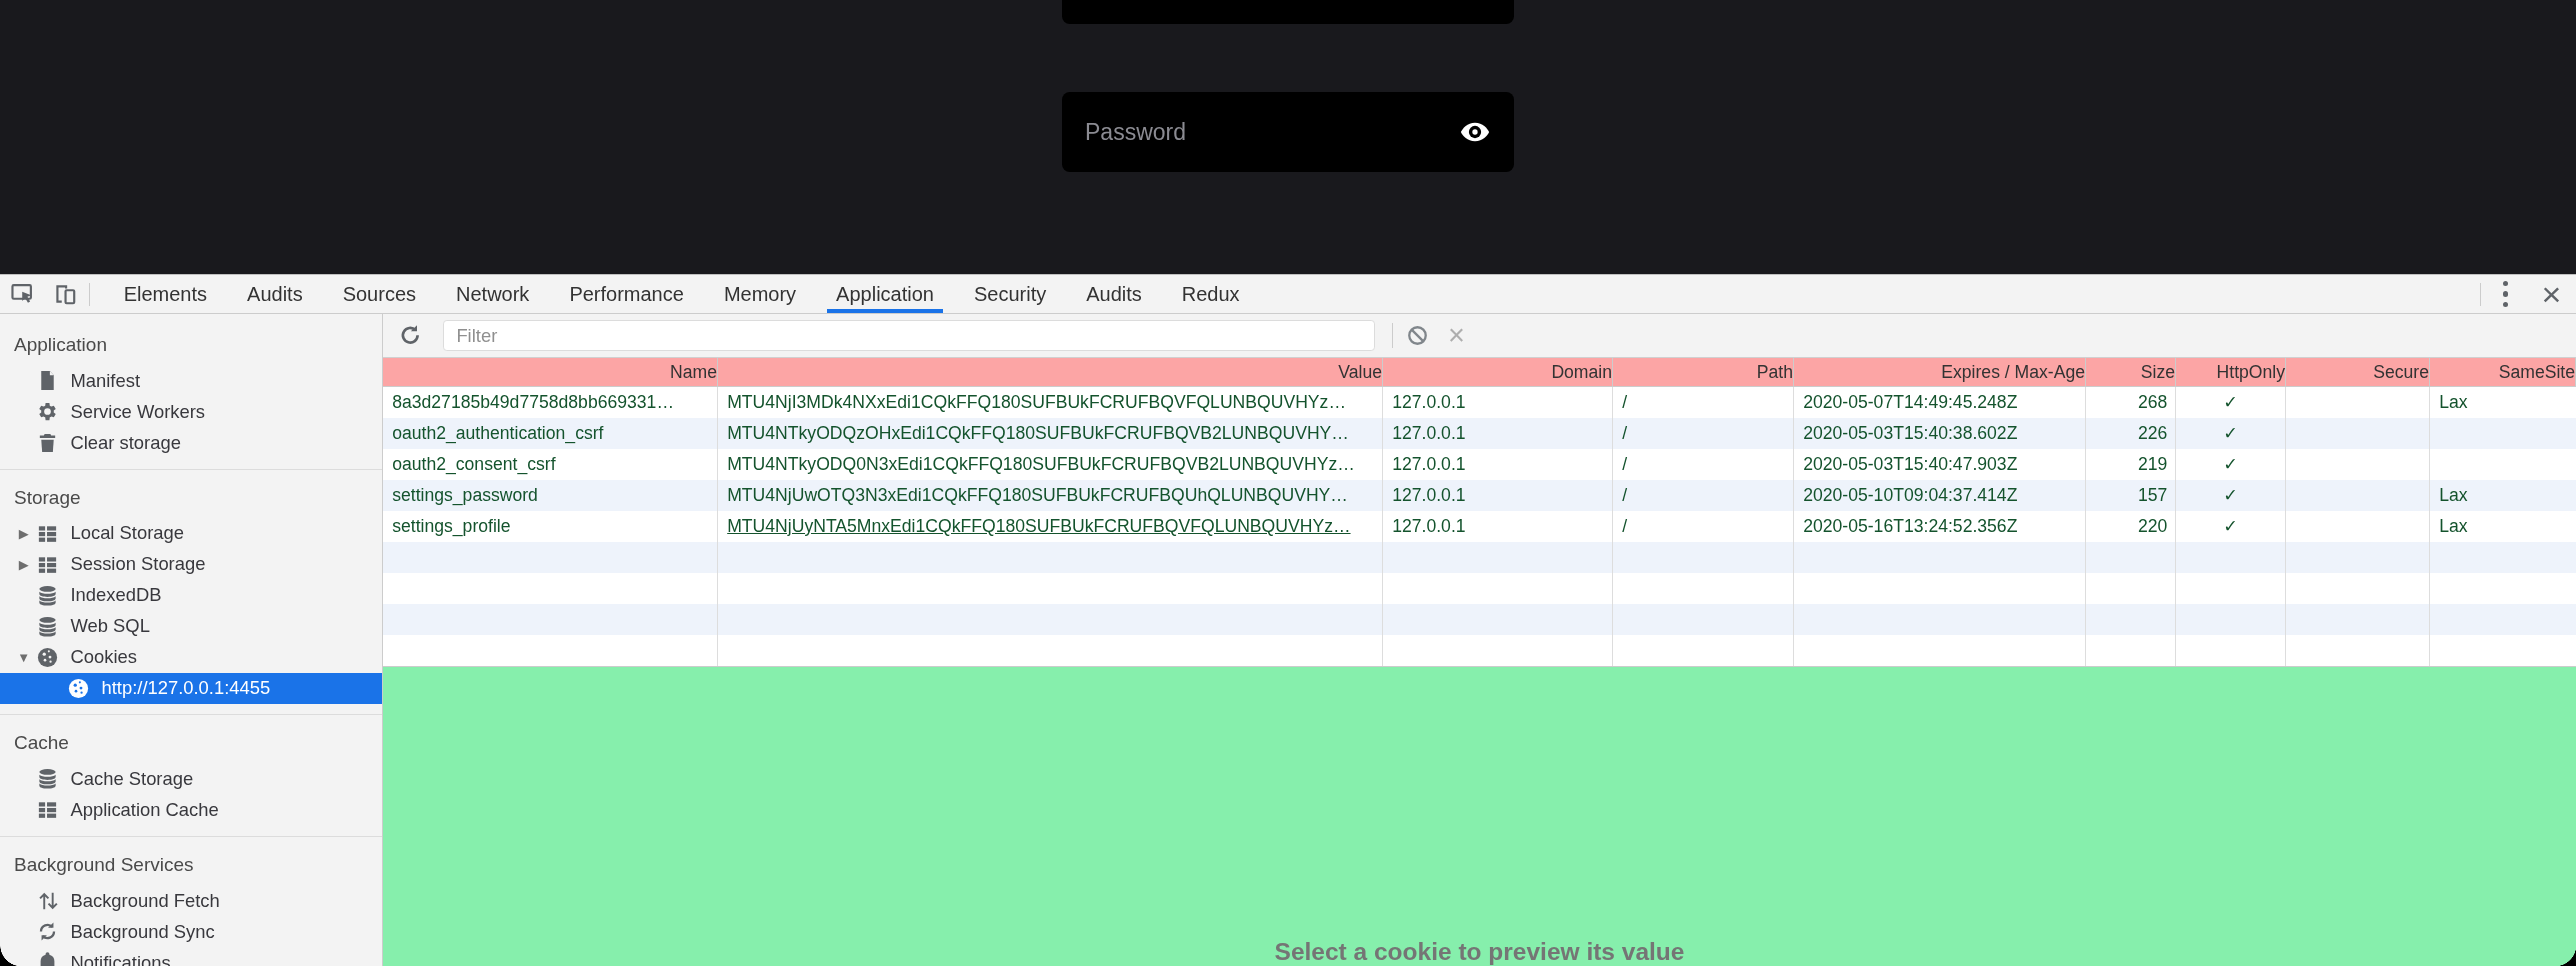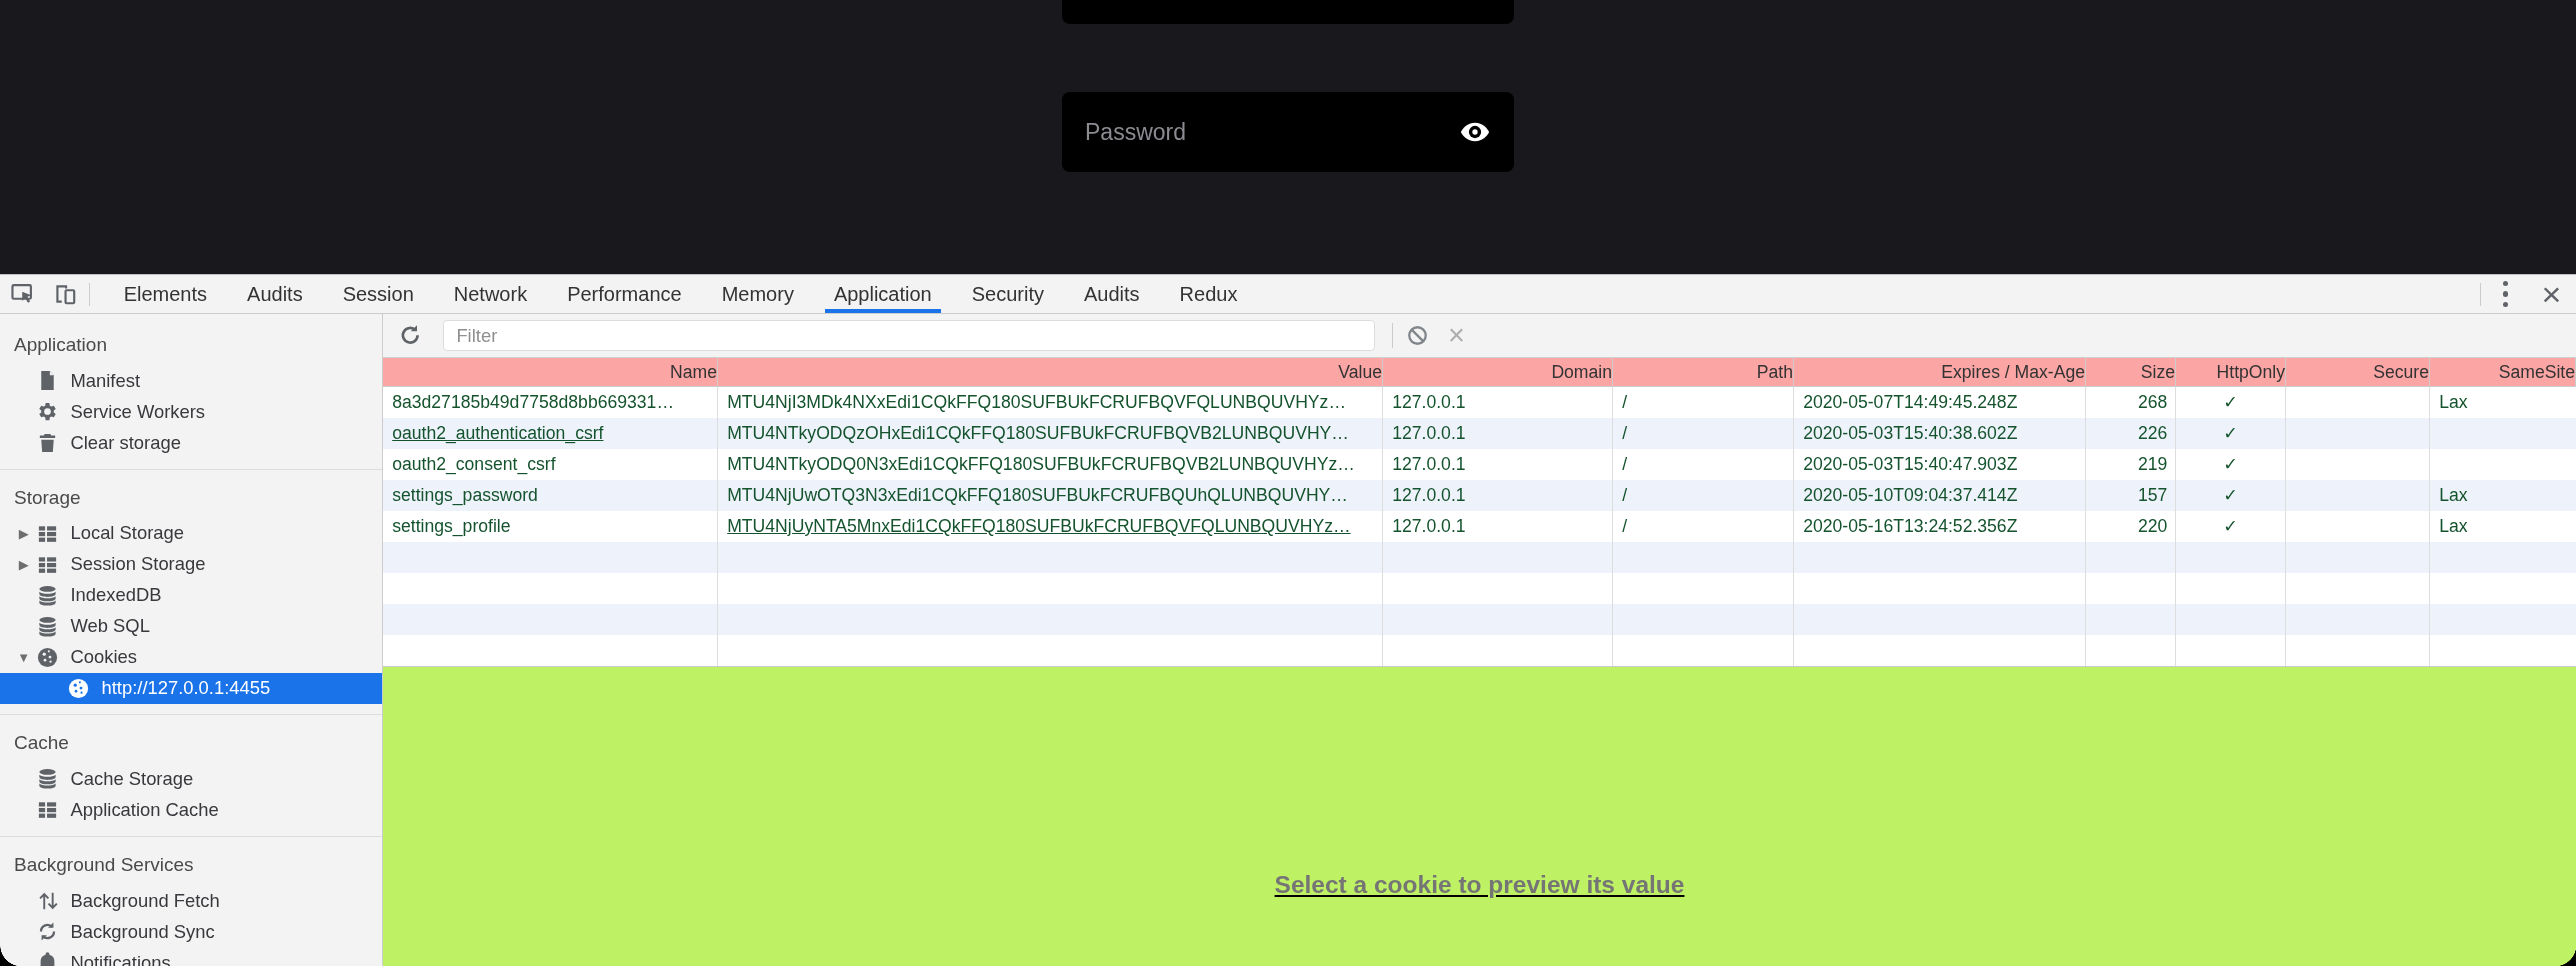--- a/index.html
+++ b/index.html
@@ -75,21 +75,21 @@
              color:#333;text-align:right;}
   .g-row.alt{background:#eef3fb;}
   .g-cell{box-sizing:border-box;padding:0 0 0 9.2px;line-height:31px;white-space:nowrap;
              overflow:hidden;border-right:0.8px solid #ddd;}
   .g-row.head .g-cell{line-height:28px;border-right:0.8px solid #ccc;}
   .g-cell.num{text-align:right;padding-right:7.7px;}
   .g-cell.ctr{text-align:center;padding:0;}
   .g-cell.last{border-right:none;flex:1;}
   .grid-bottom{border-bottom:0.8px solid #ccc;}
 
-  .preview{flex:1;background:#bef264;display:flex;justify-content:center;align-items:center;text-decoration:underline;}
+  .preview{flex:1;background:#86efac;display:flex;justify-content:center;align-items:flex-end;}
   .preview .msg{margin-top:136px;font-size:24.5px;font-weight:bold;color:#757575;}
 
   .win-corner{position:absolute;bottom:0;width:21.5px;height:21.5px;z-index:9;}
   .win-corner.l{left:0;background:radial-gradient(circle 21.5px at 21.5px 0,transparent 21px,#000 21.5px);}
   .win-corner.r{right:0;background:radial-gradient(circle 21.5px at 0 0,transparent 21px,#000 21.5px);}
 </style>
 </head>
 <body>
 
 <div class="page-top">
@@ -118,21 +118,21 @@
     <span class="tb-icon">
       <svg width="26" height="26" viewBox="0 0 24 24" fill="currentColor">
         <path d="M4 4h10v3h-2V6H6v12h3v2H4z"></path>
         <rect x="12.5" y="8.5" width="8" height="12" rx="1" fill="none" stroke="currentColor" stroke-width="2"></rect>
       </svg>
     </span>
     <span class="tb-sep"></span>
     <div class="tabs" id="tabs">
         <div class="tab">Elements</div>
         <div class="tab">Audits</div>
-        <div class="tab">Session</div>
+        <div class="tab">Sources</div>
         <div class="tab">Network</div>
         <div class="tab">Performance</div>
         <div class="tab">Memory</div>
         <div class="tab selected">Application</div>
         <div class="tab">Security</div>
         <div class="tab">Audits</div>
         <div class="tab">Redux</div>
       </div>
     <div class="tabbar-right">
       <span class="tb-sep"></span>
@@ -363,21 +363,21 @@
             <div class="g-cell" style="width: 665px;">MTU4NjI3MDk4NXxEdi1CQkFFQ180SUFBUkFCRUFBQVFQLUNBQUVHYz…</div>
             <div class="g-cell" style="width: 230px;">127.0.0.1</div>
             <div class="g-cell" style="width: 181px;">/</div>
             <div class="g-cell" style="width: 292px;">2020-05-07T14:49:45.248Z</div>
             <div class="g-cell num" style="width: 90px;">268</div>
             <div class="g-cell ctr" style="width: 110px;">✓</div>
             <div class="g-cell" style="width: 144px;"></div>
             <div class="g-cell last">Lax</div>
           </div>
           <div class="g-row alt">
-            <div class="g-cell" style="width: 335px; text-decoration: underline;">oauth2_authentication_csrf</div>
+            <div class="g-cell" style="width: 335px;">oauth2_authentication_csrf</div>
             <div class="g-cell" style="width: 665px;">MTU4NTkyODQzOHxEdi1CQkFFQ180SUFBUkFCRUFBQVB2LUNBQUVHY…</div>
             <div class="g-cell" style="width: 230px;">127.0.0.1</div>
             <div class="g-cell" style="width: 181px;">/</div>
             <div class="g-cell" style="width: 292px;">2020-05-03T15:40:38.602Z</div>
             <div class="g-cell num" style="width: 90px;">226</div>
             <div class="g-cell ctr" style="width: 110px;">✓</div>
             <div class="g-cell" style="width: 144px;"></div>
             <div class="g-cell last"></div>
           </div>
           <div class="g-row">

